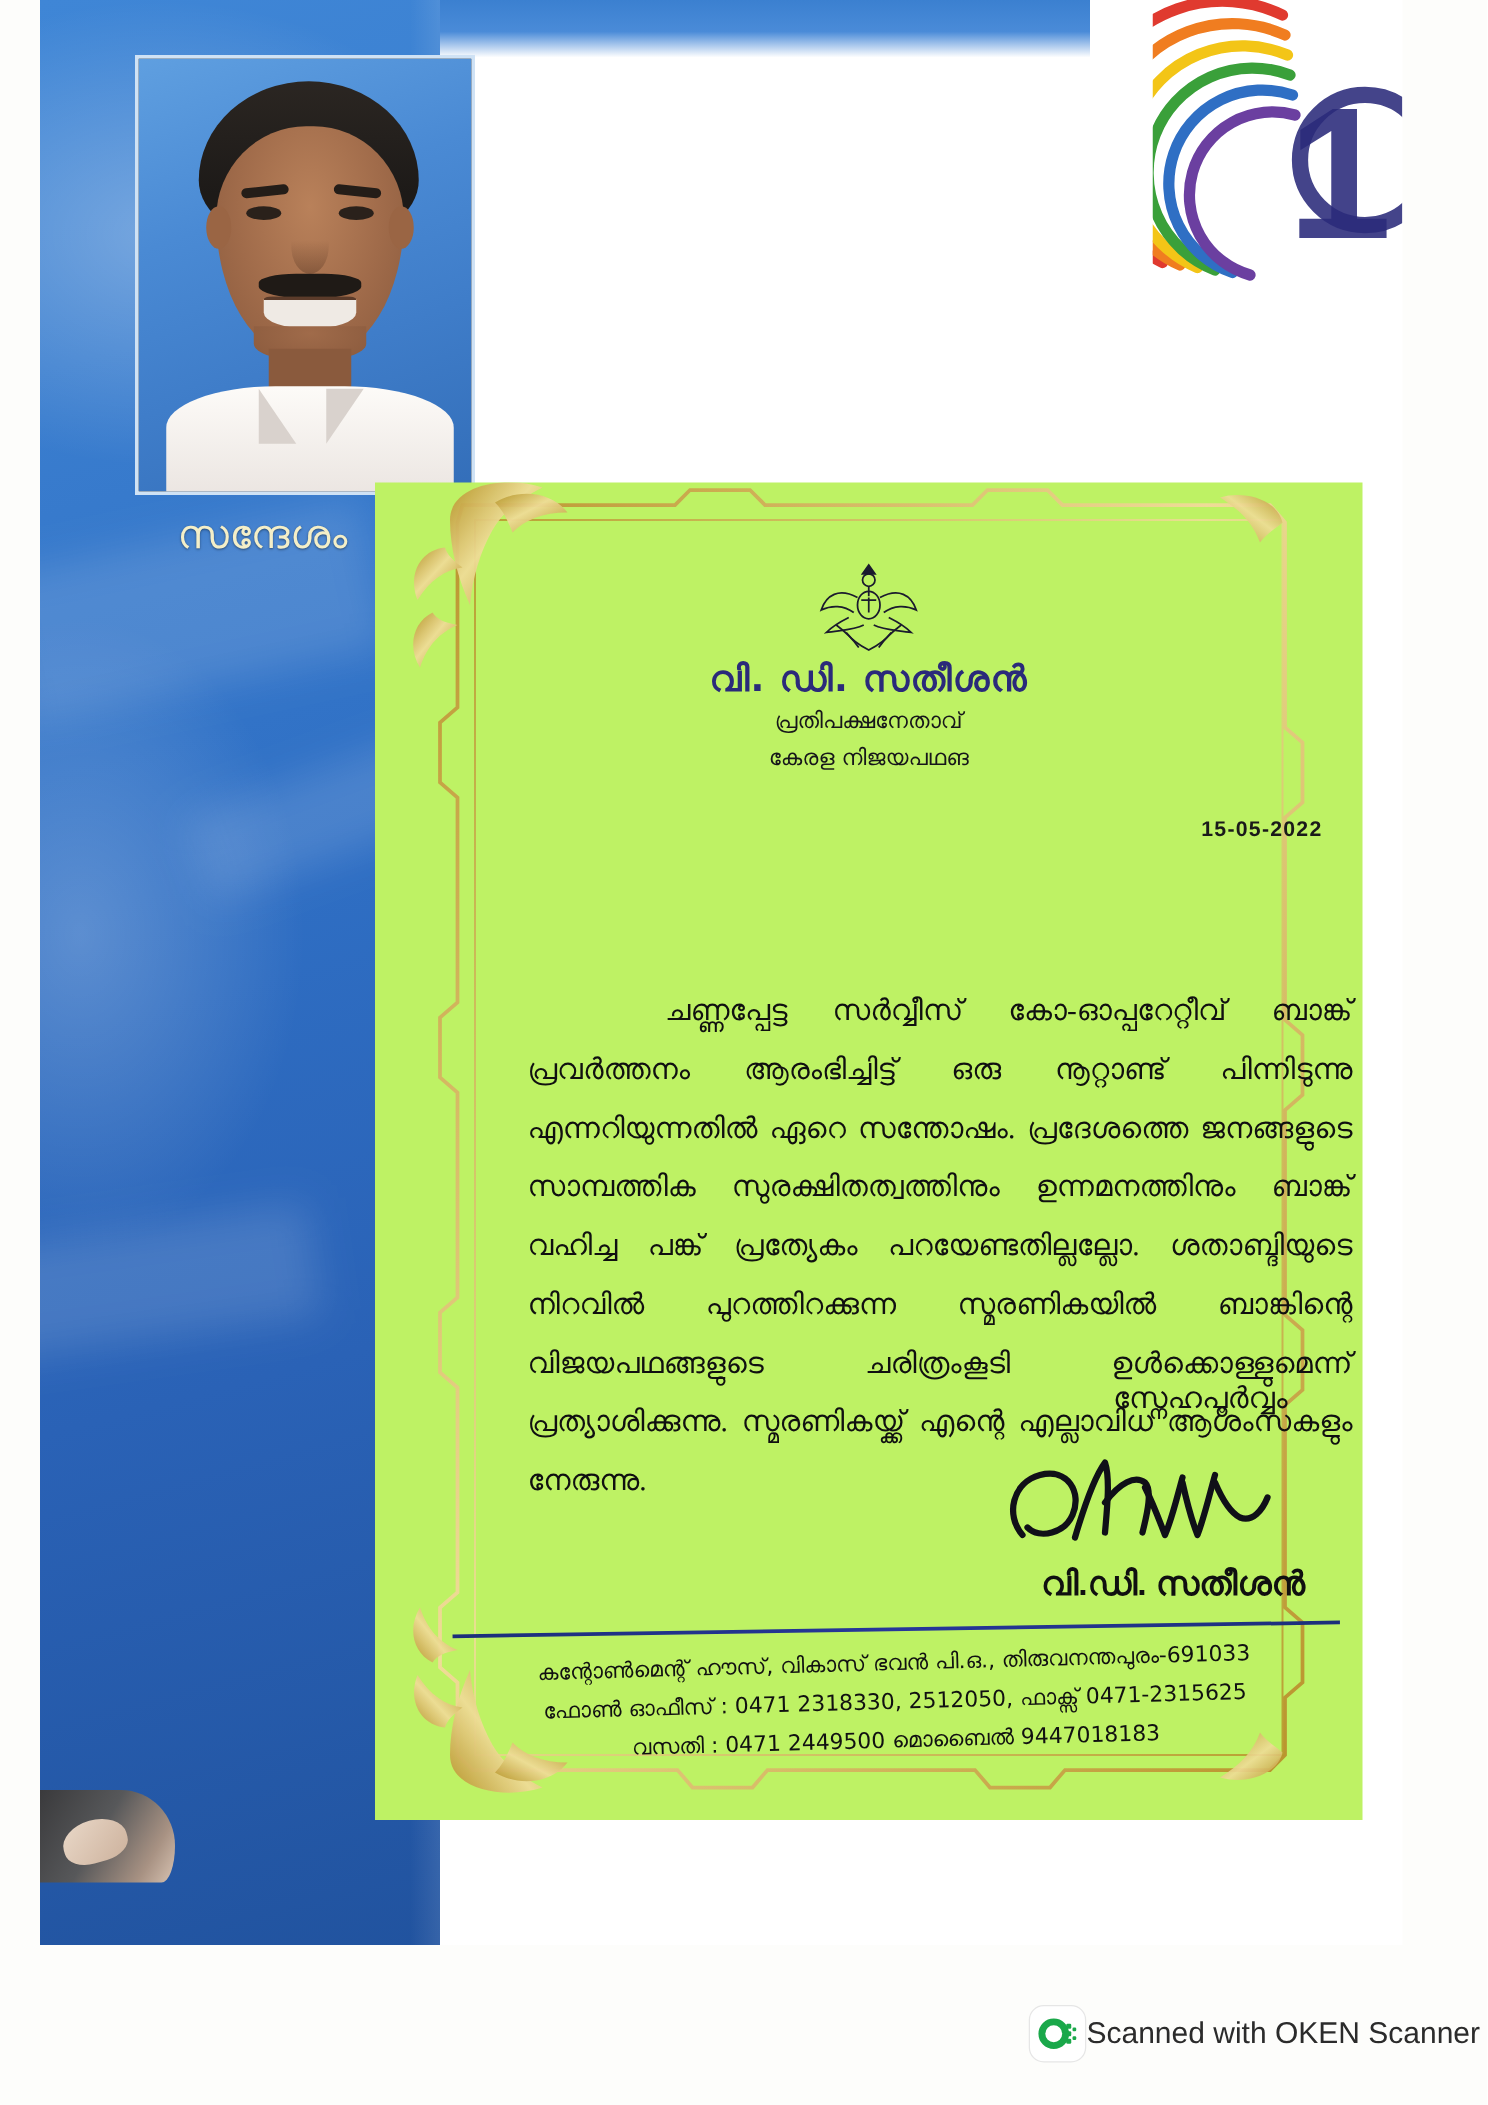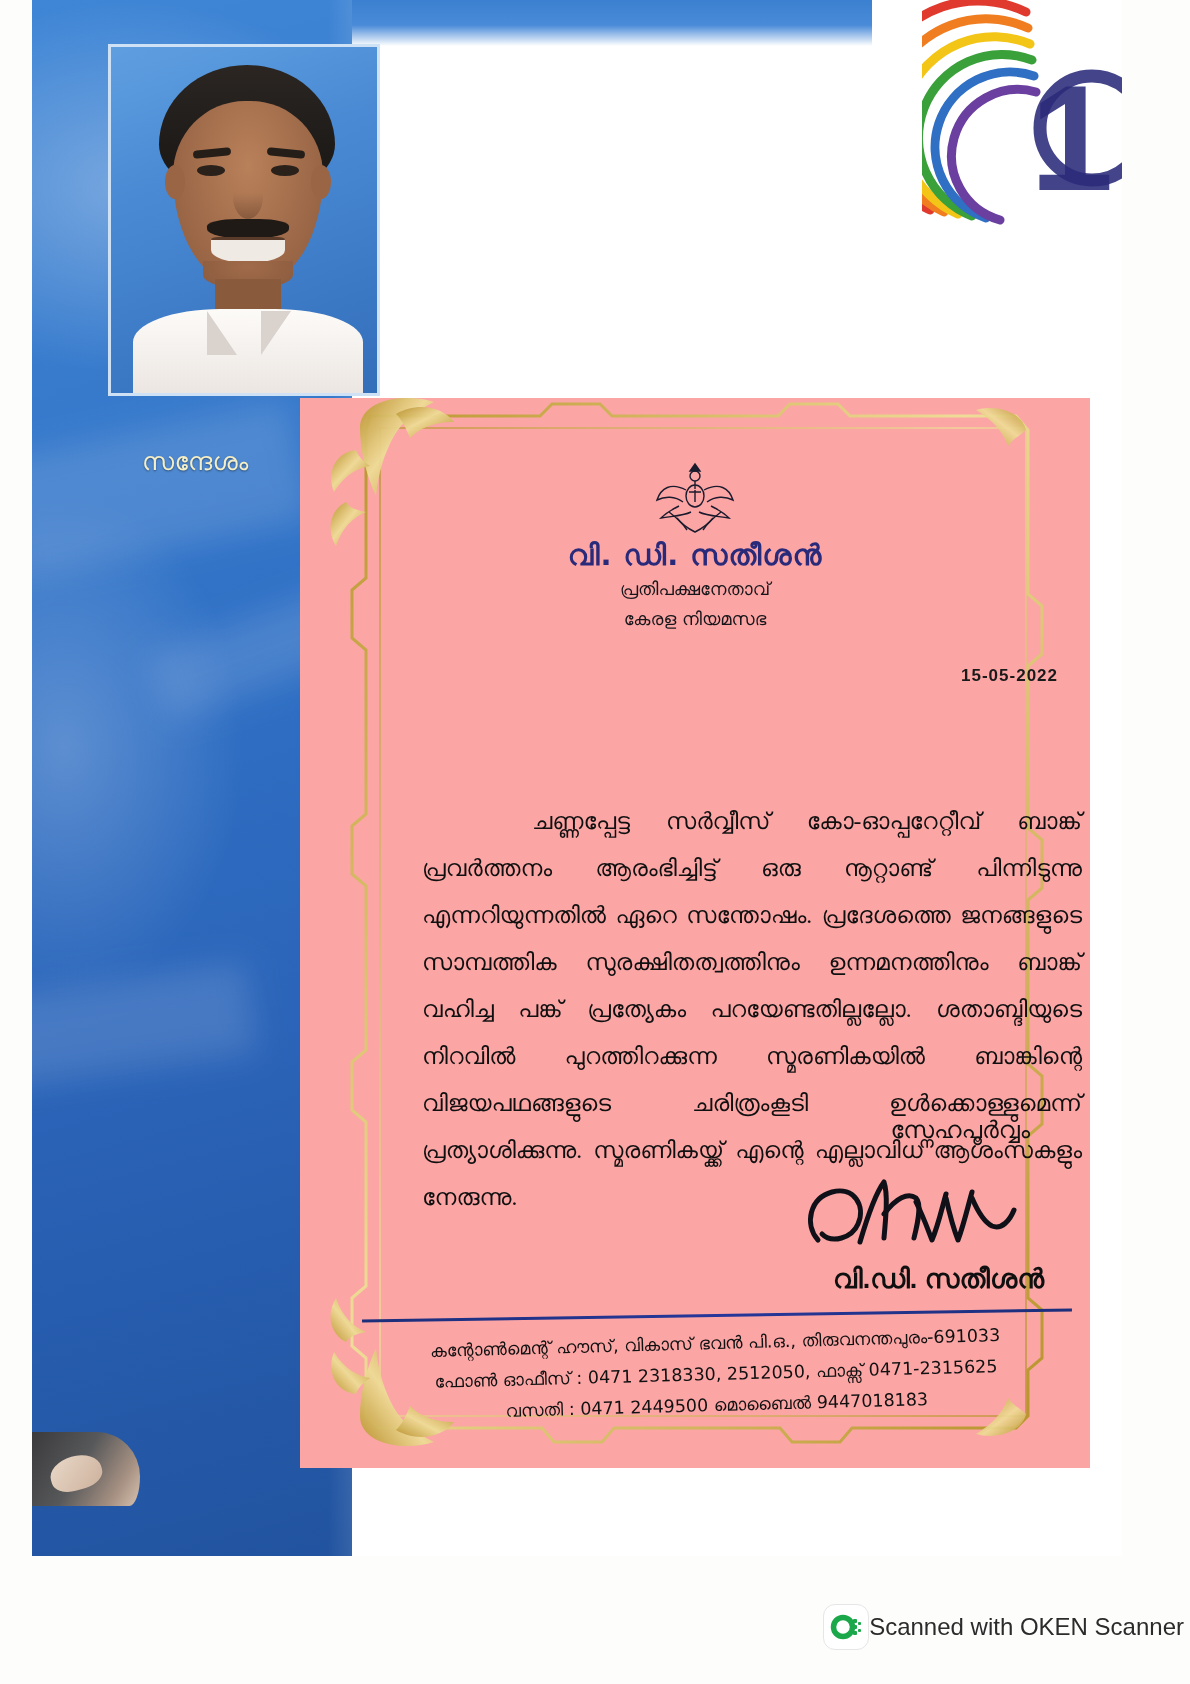--- a/index.html
+++ b/index.html
@@ -125,38 +125,38 @@
   }
   .ph-collar-l, .ph-collar-r{
     position:absolute; top:264px; width:0; height:0;
     border-style: solid;
   }
   .ph-collar-l{ left:96px; border-width: 44px 0 0 30px; border-color: transparent transparent transparent #d9d2cd; }
   .ph-collar-r{ left:150px; border-width: 44px 30px 0 0; border-color: #d9d2cd transparent transparent transparent; }
 
   
   .sandesham{
-    position:absolute; left:110px; top:447px; width:220px;
+    position:absolute; left:110px; top:408px; width:220px;
     color:#f4efc8;
-    font-size:25px; letter-spacing:.5px;
+    font-size:32px; letter-spacing:.5px;
     text-shadow: 0 1px 2px rgba(0,0,0,.45);
     font-family:"DejaVu Sans","Liberation Sans",sans-serif;
   }
 
   
   .motif{
     position:absolute; right:0px; top:0px; width:200px; height:240px;
     overflow:hidden;
   }
 
   
   .letter{
-    position:absolute; left:268px; top:398px;
+    position:absolute; left:268px; top:386px;
     width:790px; height:1070px;
-    background:#fca5a5;
+    background:#bef264;
   }
   .gold-border{
     position:absolute; inset:0;
     pointer-events:none;
   }
 
   
   .emblem{
     position:absolute; left:50%; top:62px; transform:translateX(-50%);
     width:92px; height:76px;
@@ -351,21 +351,21 @@
             <path d="M30 46 C 22 50 16 54 12 58 C 24 56 34 56 42 52"></path>
             <path d="M62 46 C 70 50 76 54 80 58 C 68 56 58 56 50 52"></path>
             <path d="M28 58 C 34 66 42 70 46 72 C 50 70 58 66 64 58"></path>
             <path d="M20 52 C 28 58 34 64 38 70 M72 52 C 64 58 58 64 54 70"></path>
           </g>
         </svg>
       </div>
 
       <div class="lh-name">വി. ഡി. സതീശൻ</div>
       <div class="lh-role">പ്രതിപക്ഷനേതാവ്</div>
-      <div class="lh-body">കേരള നിയമസഭ</div>
+      <div class="lh-body">കേരള നിജയപഥങ</div>
       <div class="lh-date">15-05-2022</div>
 
       <div class="msg"><span class="indent"></span><span>ചണ്ണപ്പേട്ട സർവ്വീസ് കോ-ഓപ്പറേറ്റീവ് ബാങ്ക് പ്രവർത്തനം ആരംഭിച്ചിട്ട് ഒരു നൂറ്റാണ്ട് പിന്നിടുന്നു എന്നറിയുന്നതിൽ ഏറെ സന്തോഷം. പ്രദേശത്തെ ജനങ്ങളുടെ സാമ്പത്തിക സുരക്ഷിതത്വത്തിനും ഉന്നമനത്തിനും ബാങ്ക് വഹിച്ച പങ്ക് പ്രത്യേകം പറയേണ്ടതില്ലല്ലോ. ശതാബ്ദിയുടെ നിറവിൽ പുറത്തിറക്കുന്ന സ്മരണികയിൽ ബാങ്കിന്റെ വിജയപഥങ്ങളുടെ ചരിത്രംകൂടി ഉൾക്കൊള്ളുമെന്ന് പ്രത്യാശിക്കുന്നു. സ്മരണികയ്ക്ക് എന്റെ എല്ലാവിധ ആശംസകളും നേരുന്നു.</span></div>
 
       <div class="closing">സ്നേഹപൂർവ്വം</div>
 
       <div class="sign-img">
         <svg width="220" height="90" viewBox="0 0 220 90">
           <g fill="none" stroke="#101018" stroke-width="5" stroke-linecap="round" stroke-linejoin="round">
             <path d="M18 72 C 4 56 10 30 32 24 C 54 18 66 38 58 56 C 52 70 32 76 22 66"></path>

